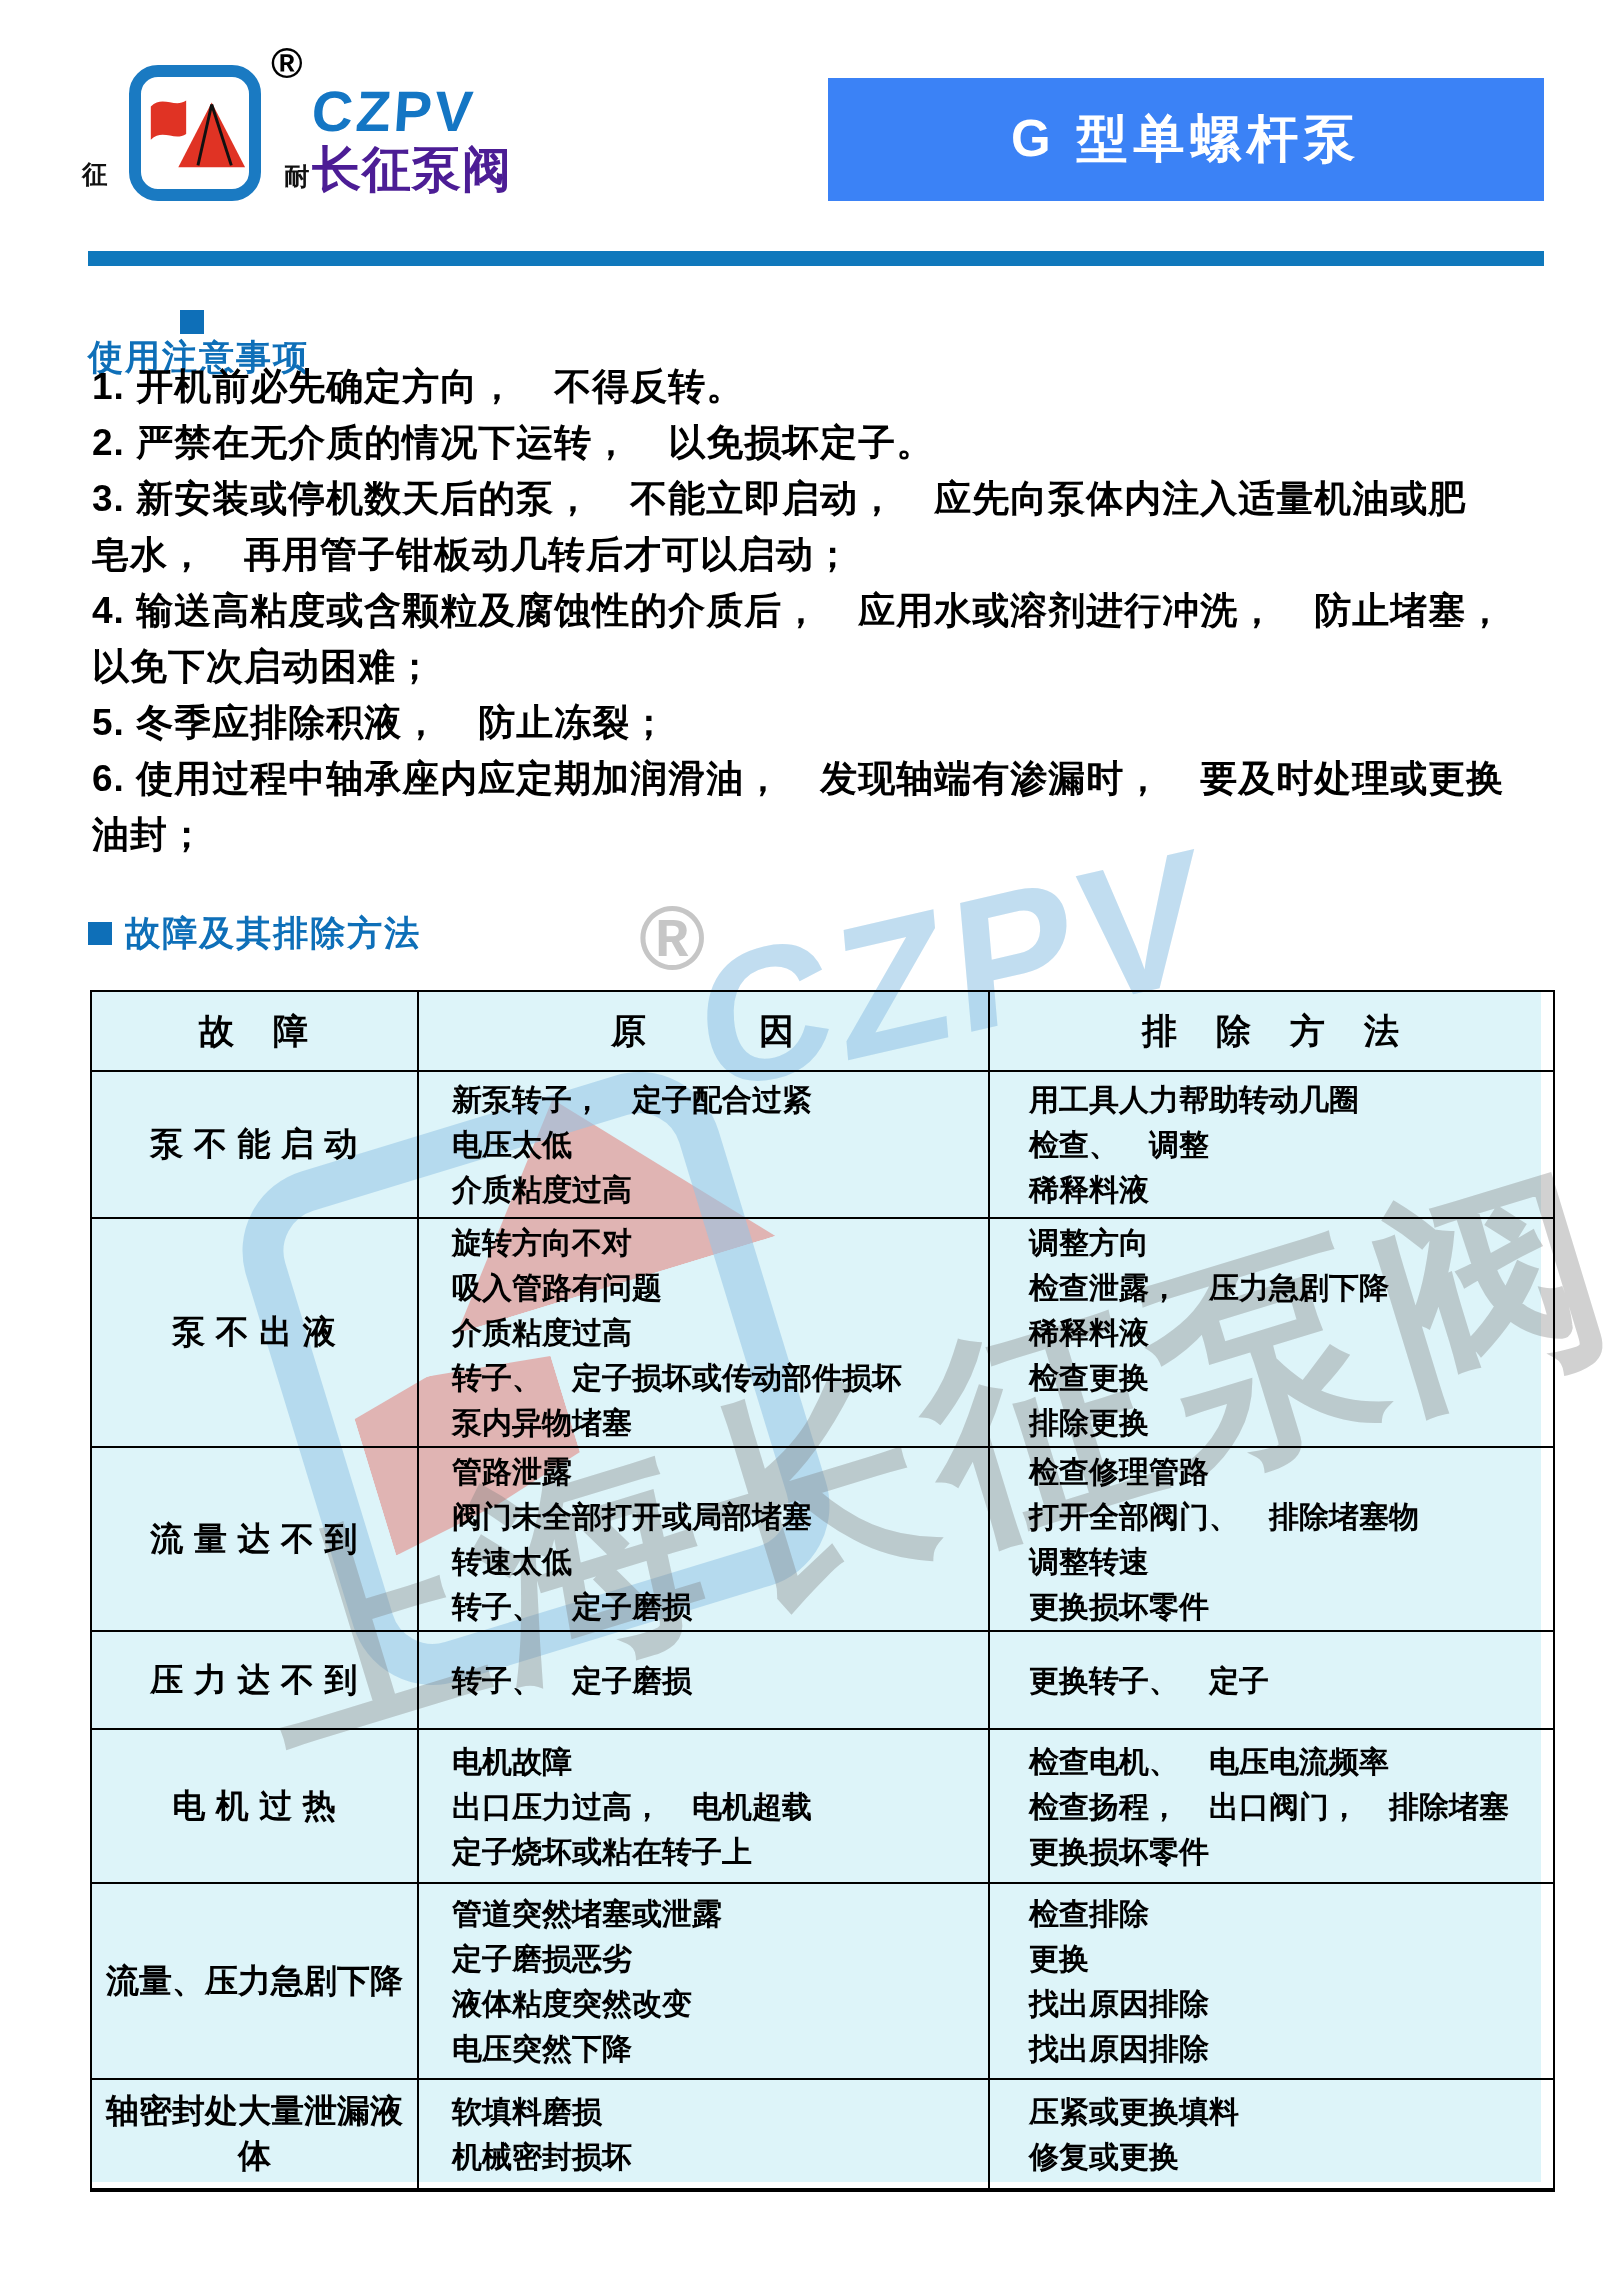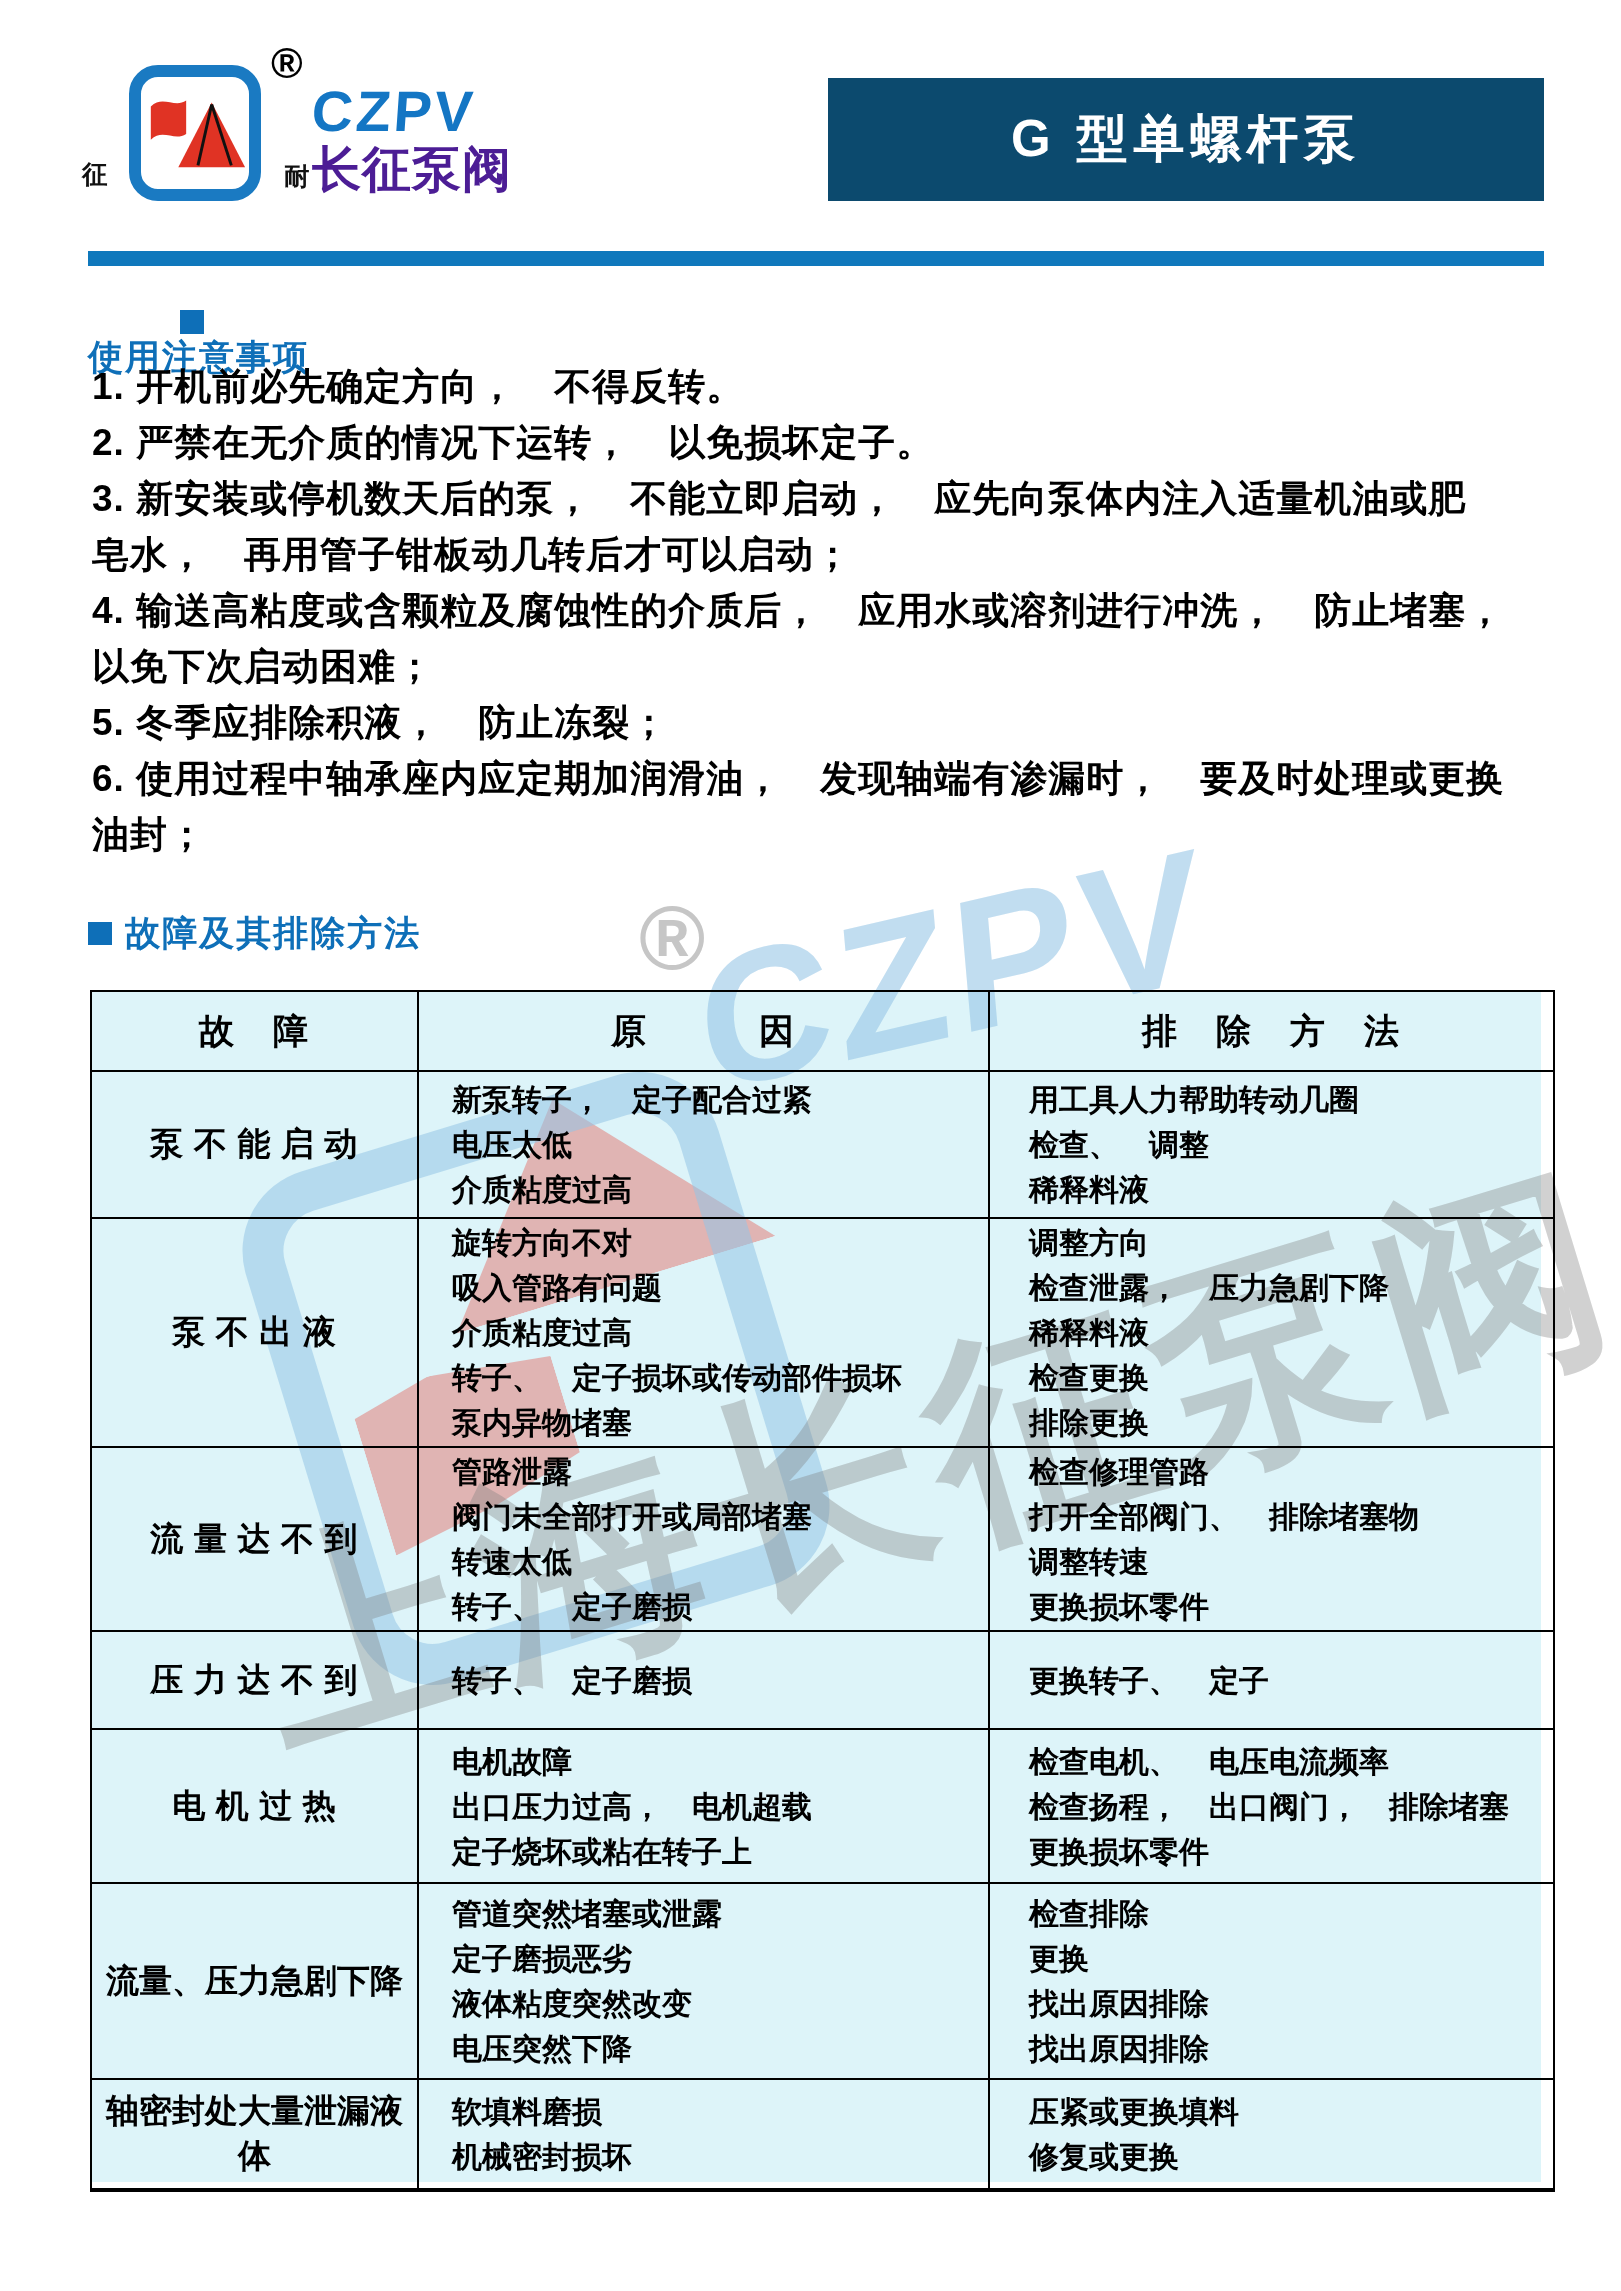--- a/index.html
+++ b/index.html
@@ -23,21 +23,21 @@
   }
   .brand-cn{
     position:absolute;left:312px;top:137px;font-size:49px;font-weight:900;
     color:#4c1d95;letter-spacing:1px;z-index:3;
   }
   .mark-small{position:absolute;font-size:25.5px;font-weight:700;color:#111;z-index:3;}
   .mark-left{left:82px;top:157px;}
   .mark-right{left:284px;top:159px;}
   .banner{
     position:absolute;left:828px;top:78px;width:716px;height:123px;
-    background:#0c4a6e;display:flex;align-items:center;justify-content:center;z-index:3;
+    background:#3b82f6;display:flex;align-items:center;justify-content:center;z-index:3;
   }
   .banner span{color:#fff;font-size:51px;font-weight:700;letter-spacing:5.9px;}
   .separator{
     position:absolute;left:88px;top:251px;width:1456px;height:14.7px;background:#0f78bc;z-index:3;
   }
   
   .sec-heading{position:absolute;left:88px;display:flex;align-items:center;z-index:3;}
   .sec-heading .bullet{width:23.5px;height:23.5px;background:#0e6fb8;margin-right:13.7px;flex:0 0 auto;}
   .sec-heading .sec-title{font-size:35px;font-weight:700;color:#0e6fb8;letter-spacing:2px;}
   .sec1{top:310px;flex-direction:column;}

